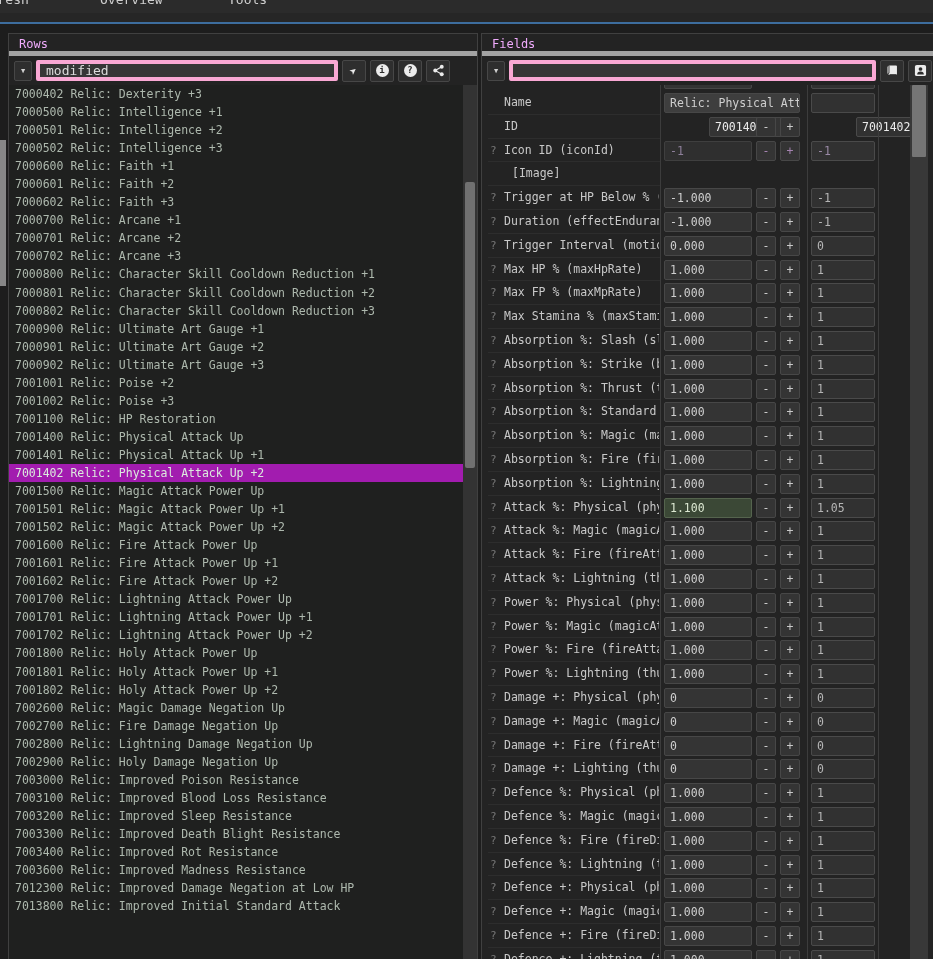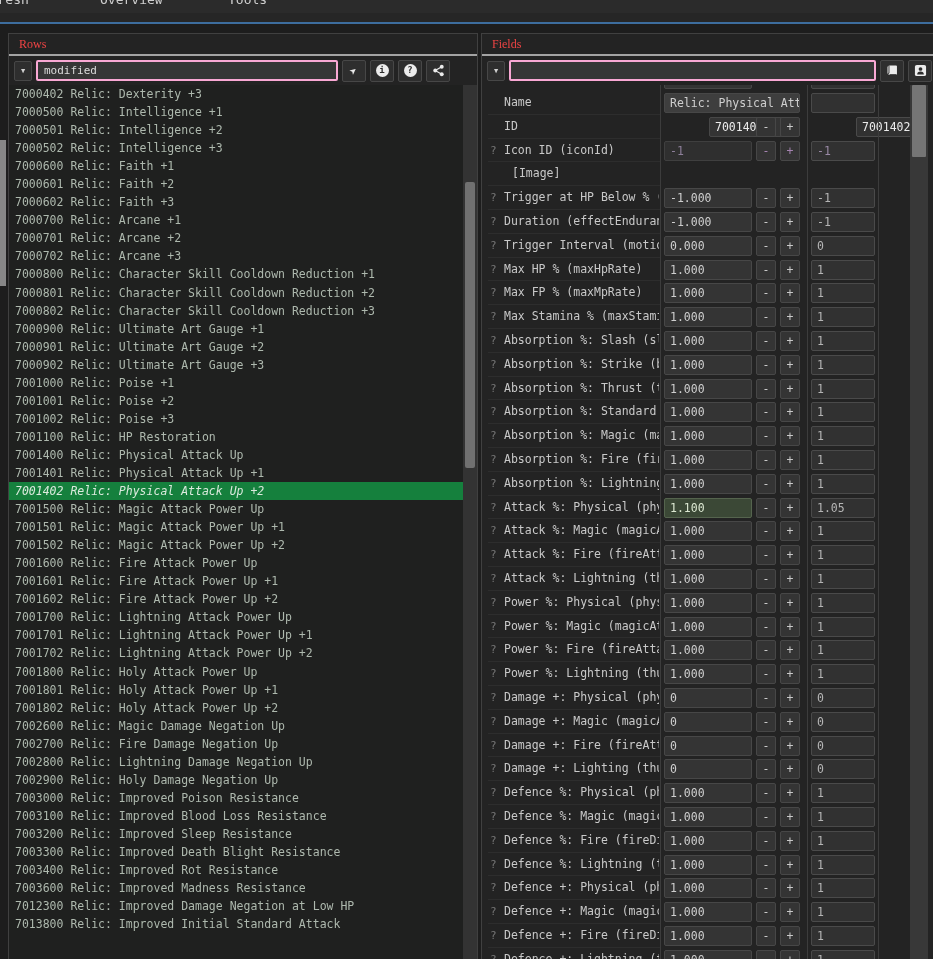--- a/index.html
+++ b/index.html
@@ -14,26 +14,26 @@
   .menubar { position:absolute; top:0; left:0; right:0; height:13px; background:#2b2b2b; overflow:hidden; }
   .menubar .menu-item { position:absolute; top:-8px; font-size:13px; color:#cfcfcf; white-space:nowrap; }
   .substrip { position:absolute; top:13px; left:0; right:0; height:9px; background:#262626; }
   .accent-line { position:absolute; top:22px; left:0; right:0; height:2px; }
   .left-scroll-frag { position:absolute; left:0; top:140px; width:6px; height:146px; background:#868686; }
 
   
   .panel { position:absolute; top:33px; bottom:0; background:#232323; border:1px solid #404040; border-bottom:none; }
   .rows-panel { left:8px; width:470px; }
   .fields-panel { left:481px; width:540px; border-right:none; }
-  .panel-title { height:22px; line-height:21px; padding-left:10px; font-size:12px; color:#ef4444; border-bottom:2px solid #a3a3a3;font-family:Liberation Serif, serif; }
+  .panel-title { height:22px; line-height:21px; padding-left:10px; font-size:12px; color:#f0abfc; border-bottom:5px solid #a3a3a3; }
   .search-row { height:29px; display:flex; align-items:center; padding:0 5px; gap:4px; }
   .dd-btn { width:18px; height:20px; flex:0 0 18px; background:#2e2e2e; border:1px solid #474747; border-radius:2px;
             display:flex; align-items:center; justify-content:center; color:#d0d0d0; font-size:7px; }
-  .search-input { flex:1; height:21px; background:#363636; border:2px solid #f9a8d4; border-radius:2px;
-                  color:#dcdcdc; font-size:11px; padding:0 6px; font-family:inherit; outline:none; min-width:0; }
+  .search-input { flex:1; height:21px; background:#363636; border:4px solid #f9a8d4; border-radius:2px;
+                  color:#dcdcdc; font-size:13px; padding:0 6px; font-family:inherit; outline:none; min-width:0; }
   .icon-btn { width:24px; height:22px; flex:0 0 24px; background:#2e2e2e; border:1px solid #474747; border-radius:2px;
               display:flex; align-items:center; justify-content:center; color:#ececec; }
   .icon-btn svg { display:block; }
   .toolbar-gap { flex:0 0 18px; }
 
   
   .rows-list { position:absolute; top:51px; left:0; right:0; bottom:0; background:#1f201f; overflow:hidden; }
   .row-item { height:18.05px; line-height:18px; padding-left:6px; font-size:11.5px; color:#aeb9ae; white-space:nowrap;
               overflow:hidden; margin-right:14px; }
   .row-item.selected { background:#176a9e; color:#dcead e; color:#dceade; }
@@ -118,27 +118,26 @@
       <div class="row-item">7000602 Relic: Faith +3</div>
       <div class="row-item">7000700 Relic: Arcane +1</div>
       <div class="row-item">7000701 Relic: Arcane +2</div>
       <div class="row-item">7000702 Relic: Arcane +3</div>
       <div class="row-item">7000800 Relic: Character Skill Cooldown Reduction +1</div>
       <div class="row-item">7000801 Relic: Character Skill Cooldown Reduction +2</div>
       <div class="row-item">7000802 Relic: Character Skill Cooldown Reduction +3</div>
       <div class="row-item">7000900 Relic: Ultimate Art Gauge +1</div>
       <div class="row-item">7000901 Relic: Ultimate Art Gauge +2</div>
       <div class="row-item">7000902 Relic: Ultimate Art Gauge +3</div>
-      <div class="row-item">7001000 Relic: Poise +1</div>
       <div class="row-item">7001001 Relic: Poise +2</div>
       <div class="row-item">7001002 Relic: Poise +3</div>
       <div class="row-item">7001100 Relic: HP Restoration</div>
       <div class="row-item">7001400 Relic: Physical Attack Up</div>
       <div class="row-item">7001401 Relic: Physical Attack Up +1</div>
-      <div class="row-item selected" style="background: #15803d; font-style: italic;">7001402 Relic: Physical Attack Up +2</div>
+      <div class="row-item selected" style="background: #a21caf;">7001402 Relic: Physical Attack Up +2</div>
       <div class="row-item">7001500 Relic: Magic Attack Power Up</div>
       <div class="row-item">7001501 Relic: Magic Attack Power Up +1</div>
       <div class="row-item">7001502 Relic: Magic Attack Power Up +2</div>
       <div class="row-item">7001600 Relic: Fire Attack Power Up</div>
       <div class="row-item">7001601 Relic: Fire Attack Power Up +1</div>
       <div class="row-item">7001602 Relic: Fire Attack Power Up +2</div>
       <div class="row-item">7001700 Relic: Lightning Attack Power Up</div>
       <div class="row-item">7001701 Relic: Lightning Attack Power Up +1</div>
       <div class="row-item">7001702 Relic: Lightning Attack Power Up +2</div>
       <div class="row-item">7001800 Relic: Holy Attack Power Up</div>

